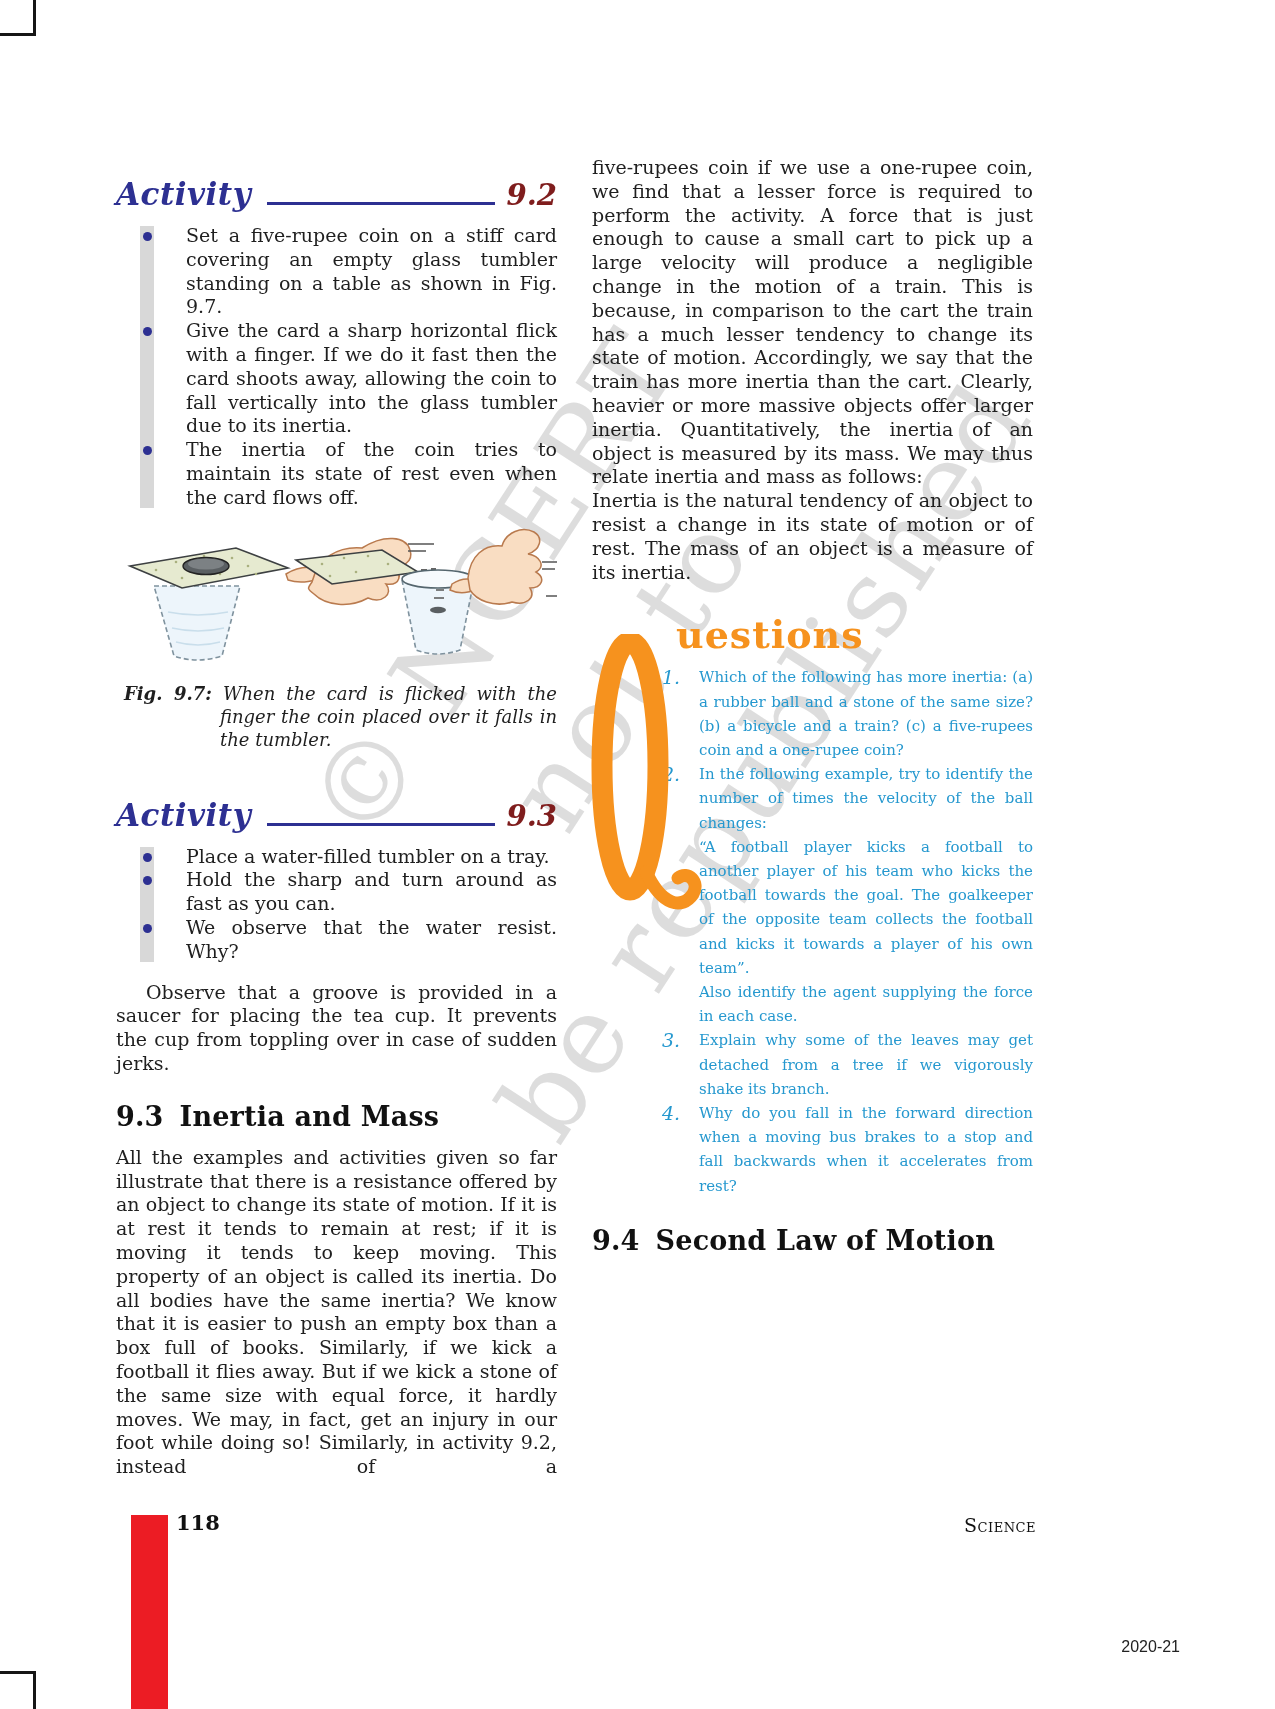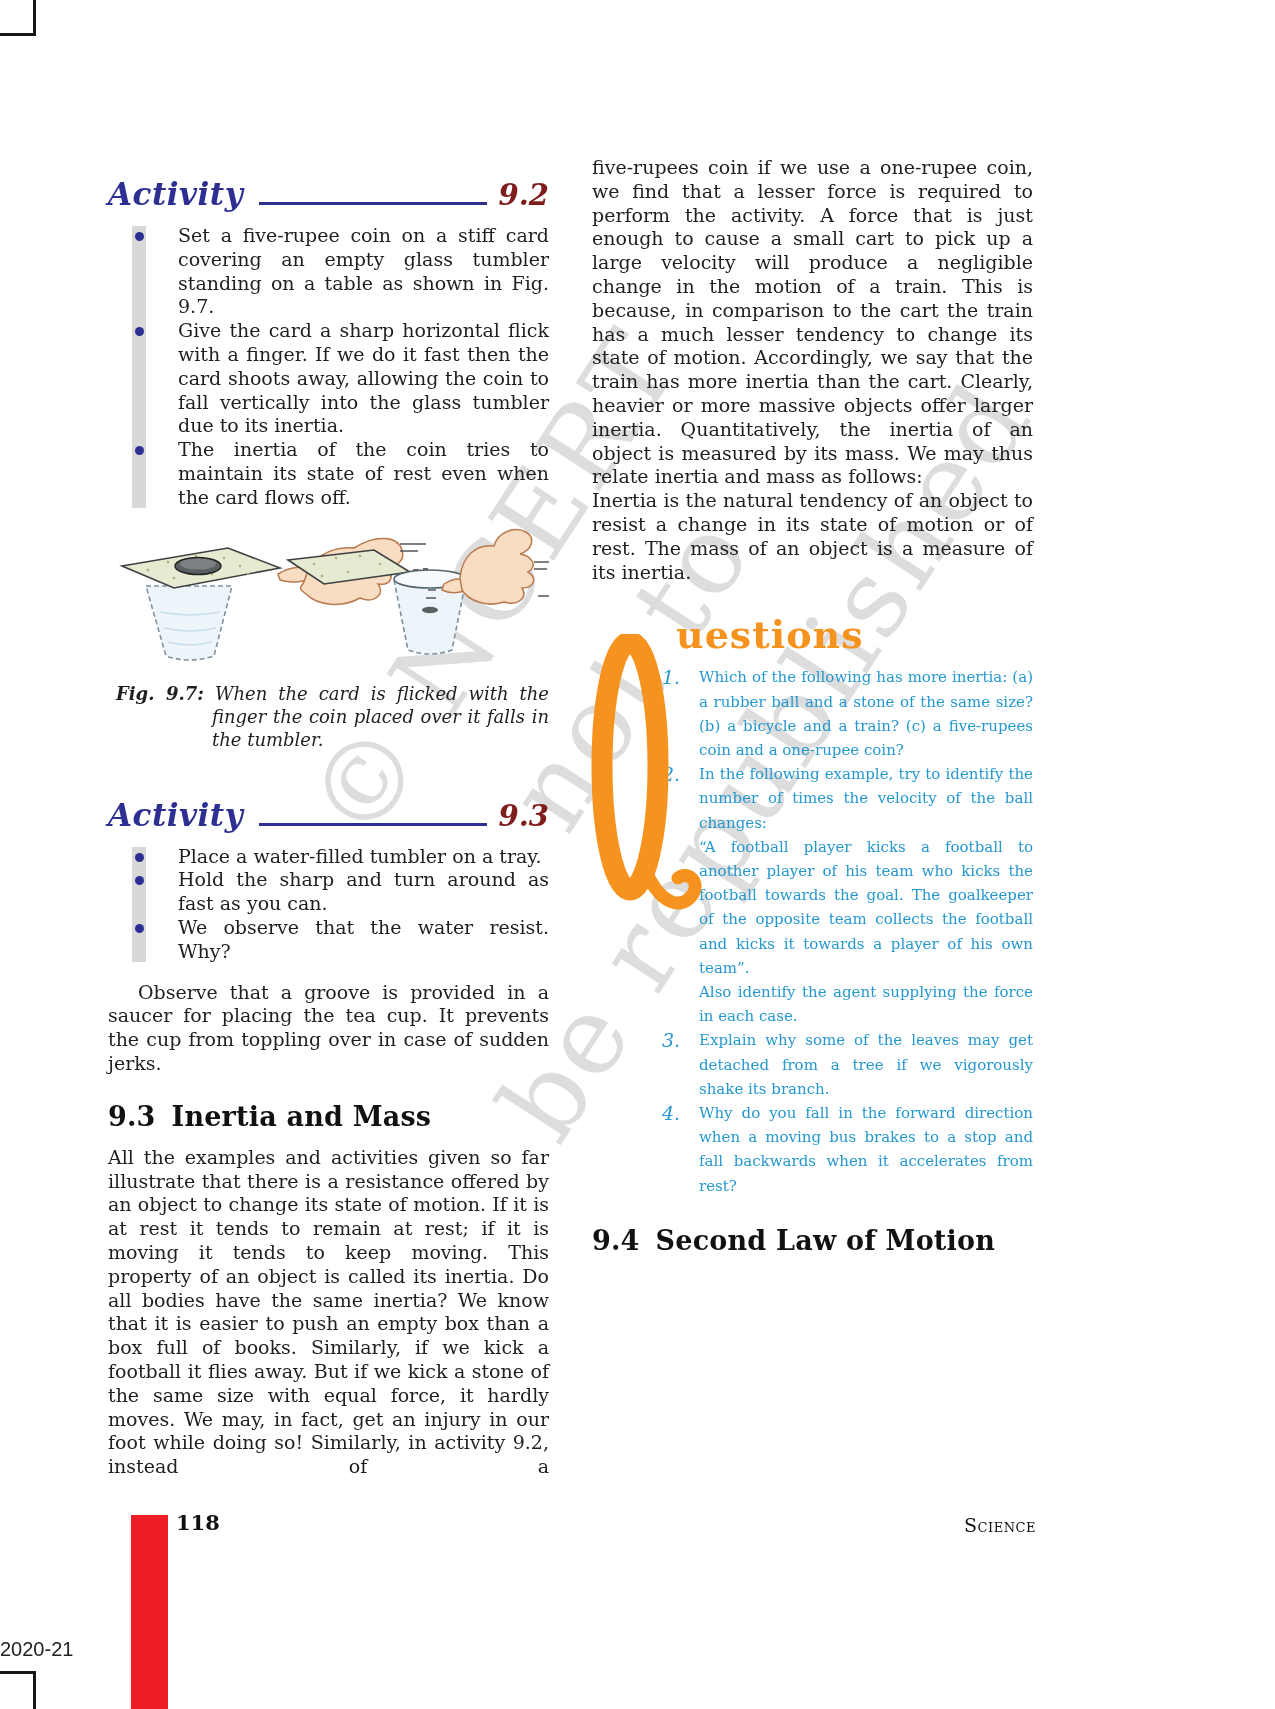--- a/index.html
+++ b/index.html
@@ -17,21 +17,21 @@
   
   .watermark {
     position:absolute; left:120px; top:430px; width:1020px; z-index:0;
     transform:rotate(-57deg); transform-origin:50% 50%;
     color:#c2c2c2; opacity:.55; pointer-events:none;
     font-size:108px; line-height:1.5; text-align:center; letter-spacing:4px;
     font-family:"DejaVu Serif", serif;
   }
 
   .col { position:absolute; top:156px; width:441px; z-index:1; }
-  .col-left  { left:108px; }
+  .col-left  { left:116px; }
   .col-right { left:592px; }
 
   p.body-text, li.bullet-item {
     font-size:19px; line-height:23.8px; text-align:justify; color:#1f1f1f;
   }
 
   
   .activity-head { display:flex; align-items:flex-end; margin:0 0 12px 0; }
   .activity-label { font-style:italic; font-weight:700; font-size:31px;
     color:#2d3092; letter-spacing:.5px; }
@@ -74,22 +74,22 @@
 
   
   .red-bar { position:absolute; left:131px; top:1515px; width:37px; height:194px;
     background:#ec1c24; }
   .page-num { position:absolute; left:176px; top:1510px; font-weight:700;
     font-size:21px; color:#111; }
   .footer-right { position:absolute; left:962px; top:1514px; width:74px;
     font-variant:small-caps; font-size:19px; color:#111; text-align:right;
     letter-spacing:.5px; }
   .footer-center { position:absolute; left:0; top:1638px; width:1180px;
-    text-align:left; font-family:"Liberation Sans", sans-serif;
-    font-size:20px; color:#222; }
+    text-align:right; font-family:"Liberation Sans", sans-serif;
+    font-size:16px; color:#222; }
 </style>
 </head>
 <body>
 
 <div class="page">
 
   <div class="crop-tl"></div>
   <div class="crop-bl"></div>
 
   <div class="watermark">

